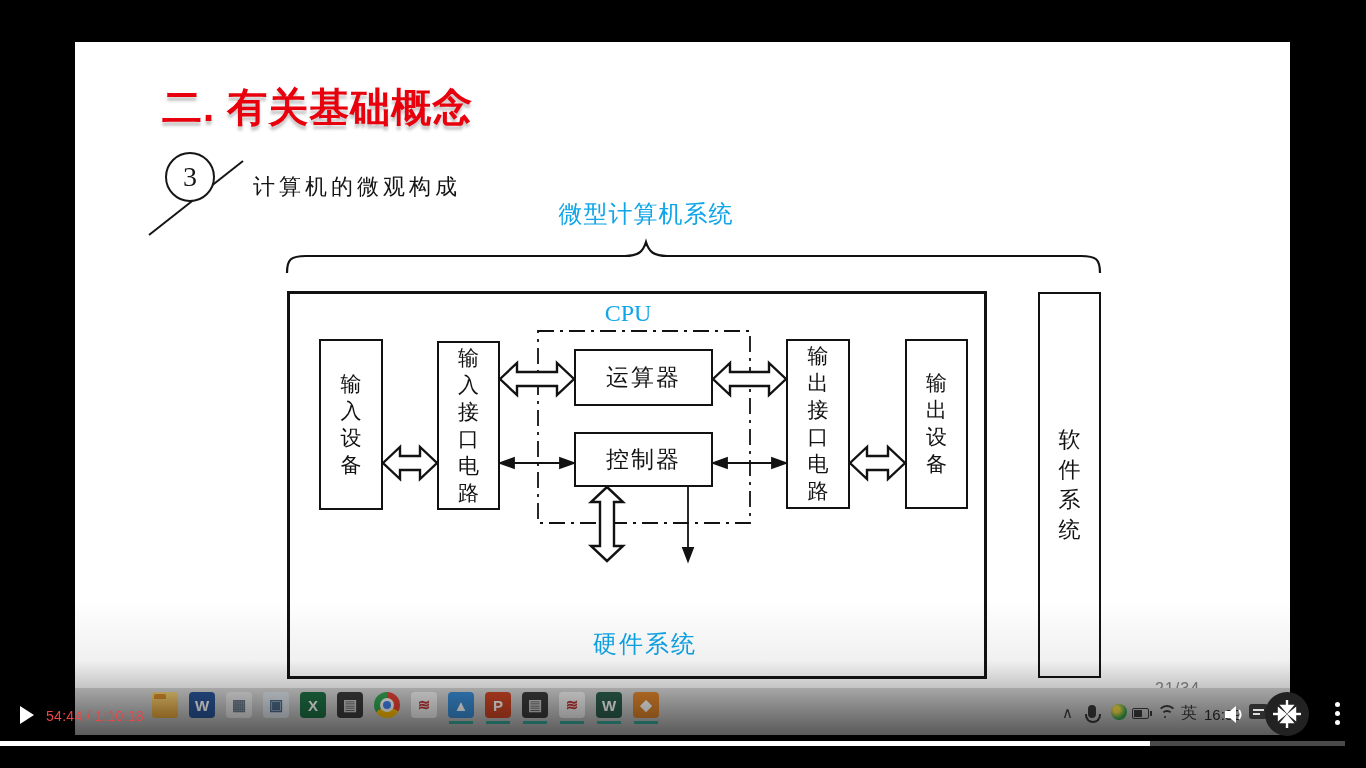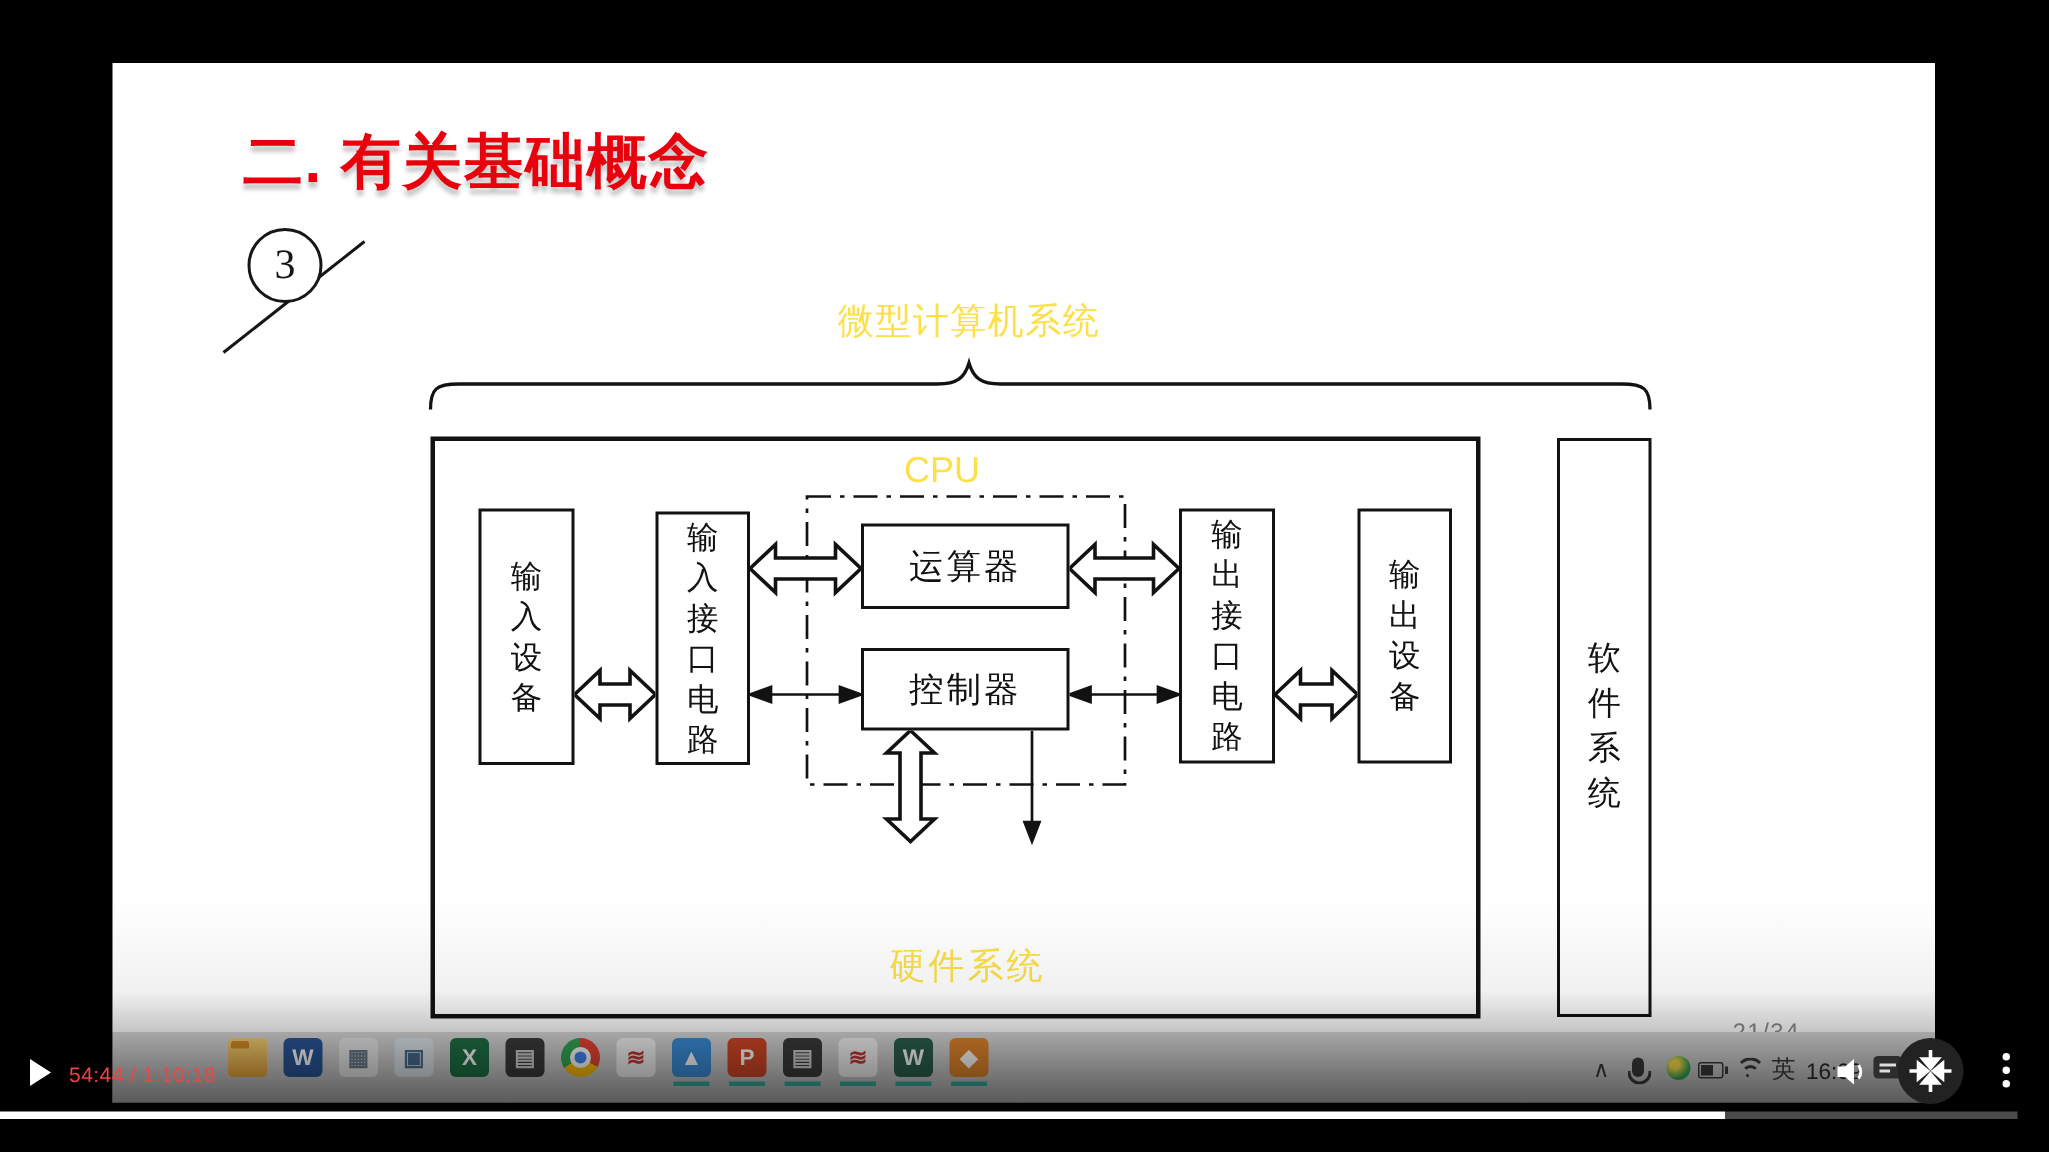--- a/index.html
+++ b/index.html
@@ -7,21 +7,21 @@
          font-family:"Liberation Sans",sans-serif;}
   .abs{position:absolute;}
   .slide-bg{left:75px;top:42px;width:1215px;height:646px;background:#fff;}
   svg.lines{left:0;top:0;pointer-events:none;}
   .heading{left:162px;top:80px;font-size:40px;font-weight:800;color:#e8000d;
            letter-spacing:1px;text-shadow:0 4px 3px rgba(90,90,90,.35);}
   .step-circle{left:165px;top:152px;width:46px;height:46px;border:2.5px solid #161616;
            border-radius:50%;background:#fff;display:flex;align-items:center;justify-content:center;
            font-size:28px;color:#161616;font-family:"Liberation Serif",serif;}
   .step-label{left:253px;top:172px;font-size:22px;letter-spacing:4px;color:#141414;}
-  .serif{font-family:Liberation Sans, sans-serif;color:#fde047;}
+  .serif{font-family:Liberation Serif, serif;color:#0ea5e9;}
   .sys-title{left:540px;top:198px;width:212px;text-align:center;font-size:24px;letter-spacing:1px;}
   .cpu-label{left:563px;top:300px;width:130px;text-align:center;font-size:24px;}
   .hw-label{left:560px;top:628px;width:170px;text-align:center;font-size:24px;letter-spacing:2px;}
   .main-box{left:287px;top:291px;width:700px;height:388px;border:3px solid #121212;box-sizing:border-box;}
   .dbox{border:2.5px solid #121212;background:#fff;box-sizing:border-box;
         display:flex;align-items:center;justify-content:center;text-align:center;
         font-family:"DejaVu Serif","Liberation Serif",serif;color:#121212;}
   .vbox{font-size:21px;line-height:27px;}
   .hbox{font-size:23px;letter-spacing:2px;}
   .sw{font-size:22px;line-height:30px;}
@@ -107,20 +107,21 @@
       <polygon points="786,463 772,458 772,468"></polygon>
       <line x1="688" y1="487" x2="688" y2="552"></line>
       <polygon points="688,561 683,548 693,548"></polygon>
     </g>
   </svg>
 
   <div class="abs heading">二. 有关基础概念</div>
   <div class="abs step-circle">
     <span>3</span>
   </div>
+  <div class="abs step-label">计算机的微观构成</div>
 
   <div class="abs serif sys-title">微型计算机系统</div>
   <div class="abs main-box"></div>
   <div class="abs serif cpu-label">CPU</div>
 
   <div class="abs dbox vbox" style="left:319px;top:339px;width:64px;height:171px;">输<br>入<br>设<br>备</div>
   <div class="abs dbox vbox" style="left:437px;top:341px;width:63px;height:169px;">输<br>入<br>接<br>口<br>电<br>路</div>
   <div class="abs dbox hbox" style="left:574px;top:432px;width:139px;height:55px;">控制器</div>
   <div class="abs dbox hbox" style="left:574px;top:349px;width:139px;height:57px;">运算器</div>
   <div class="abs dbox vbox" style="left:786px;top:339px;width:64px;height:170px;">输<br>出<br>接<br>口<br>电<br>路</div>

